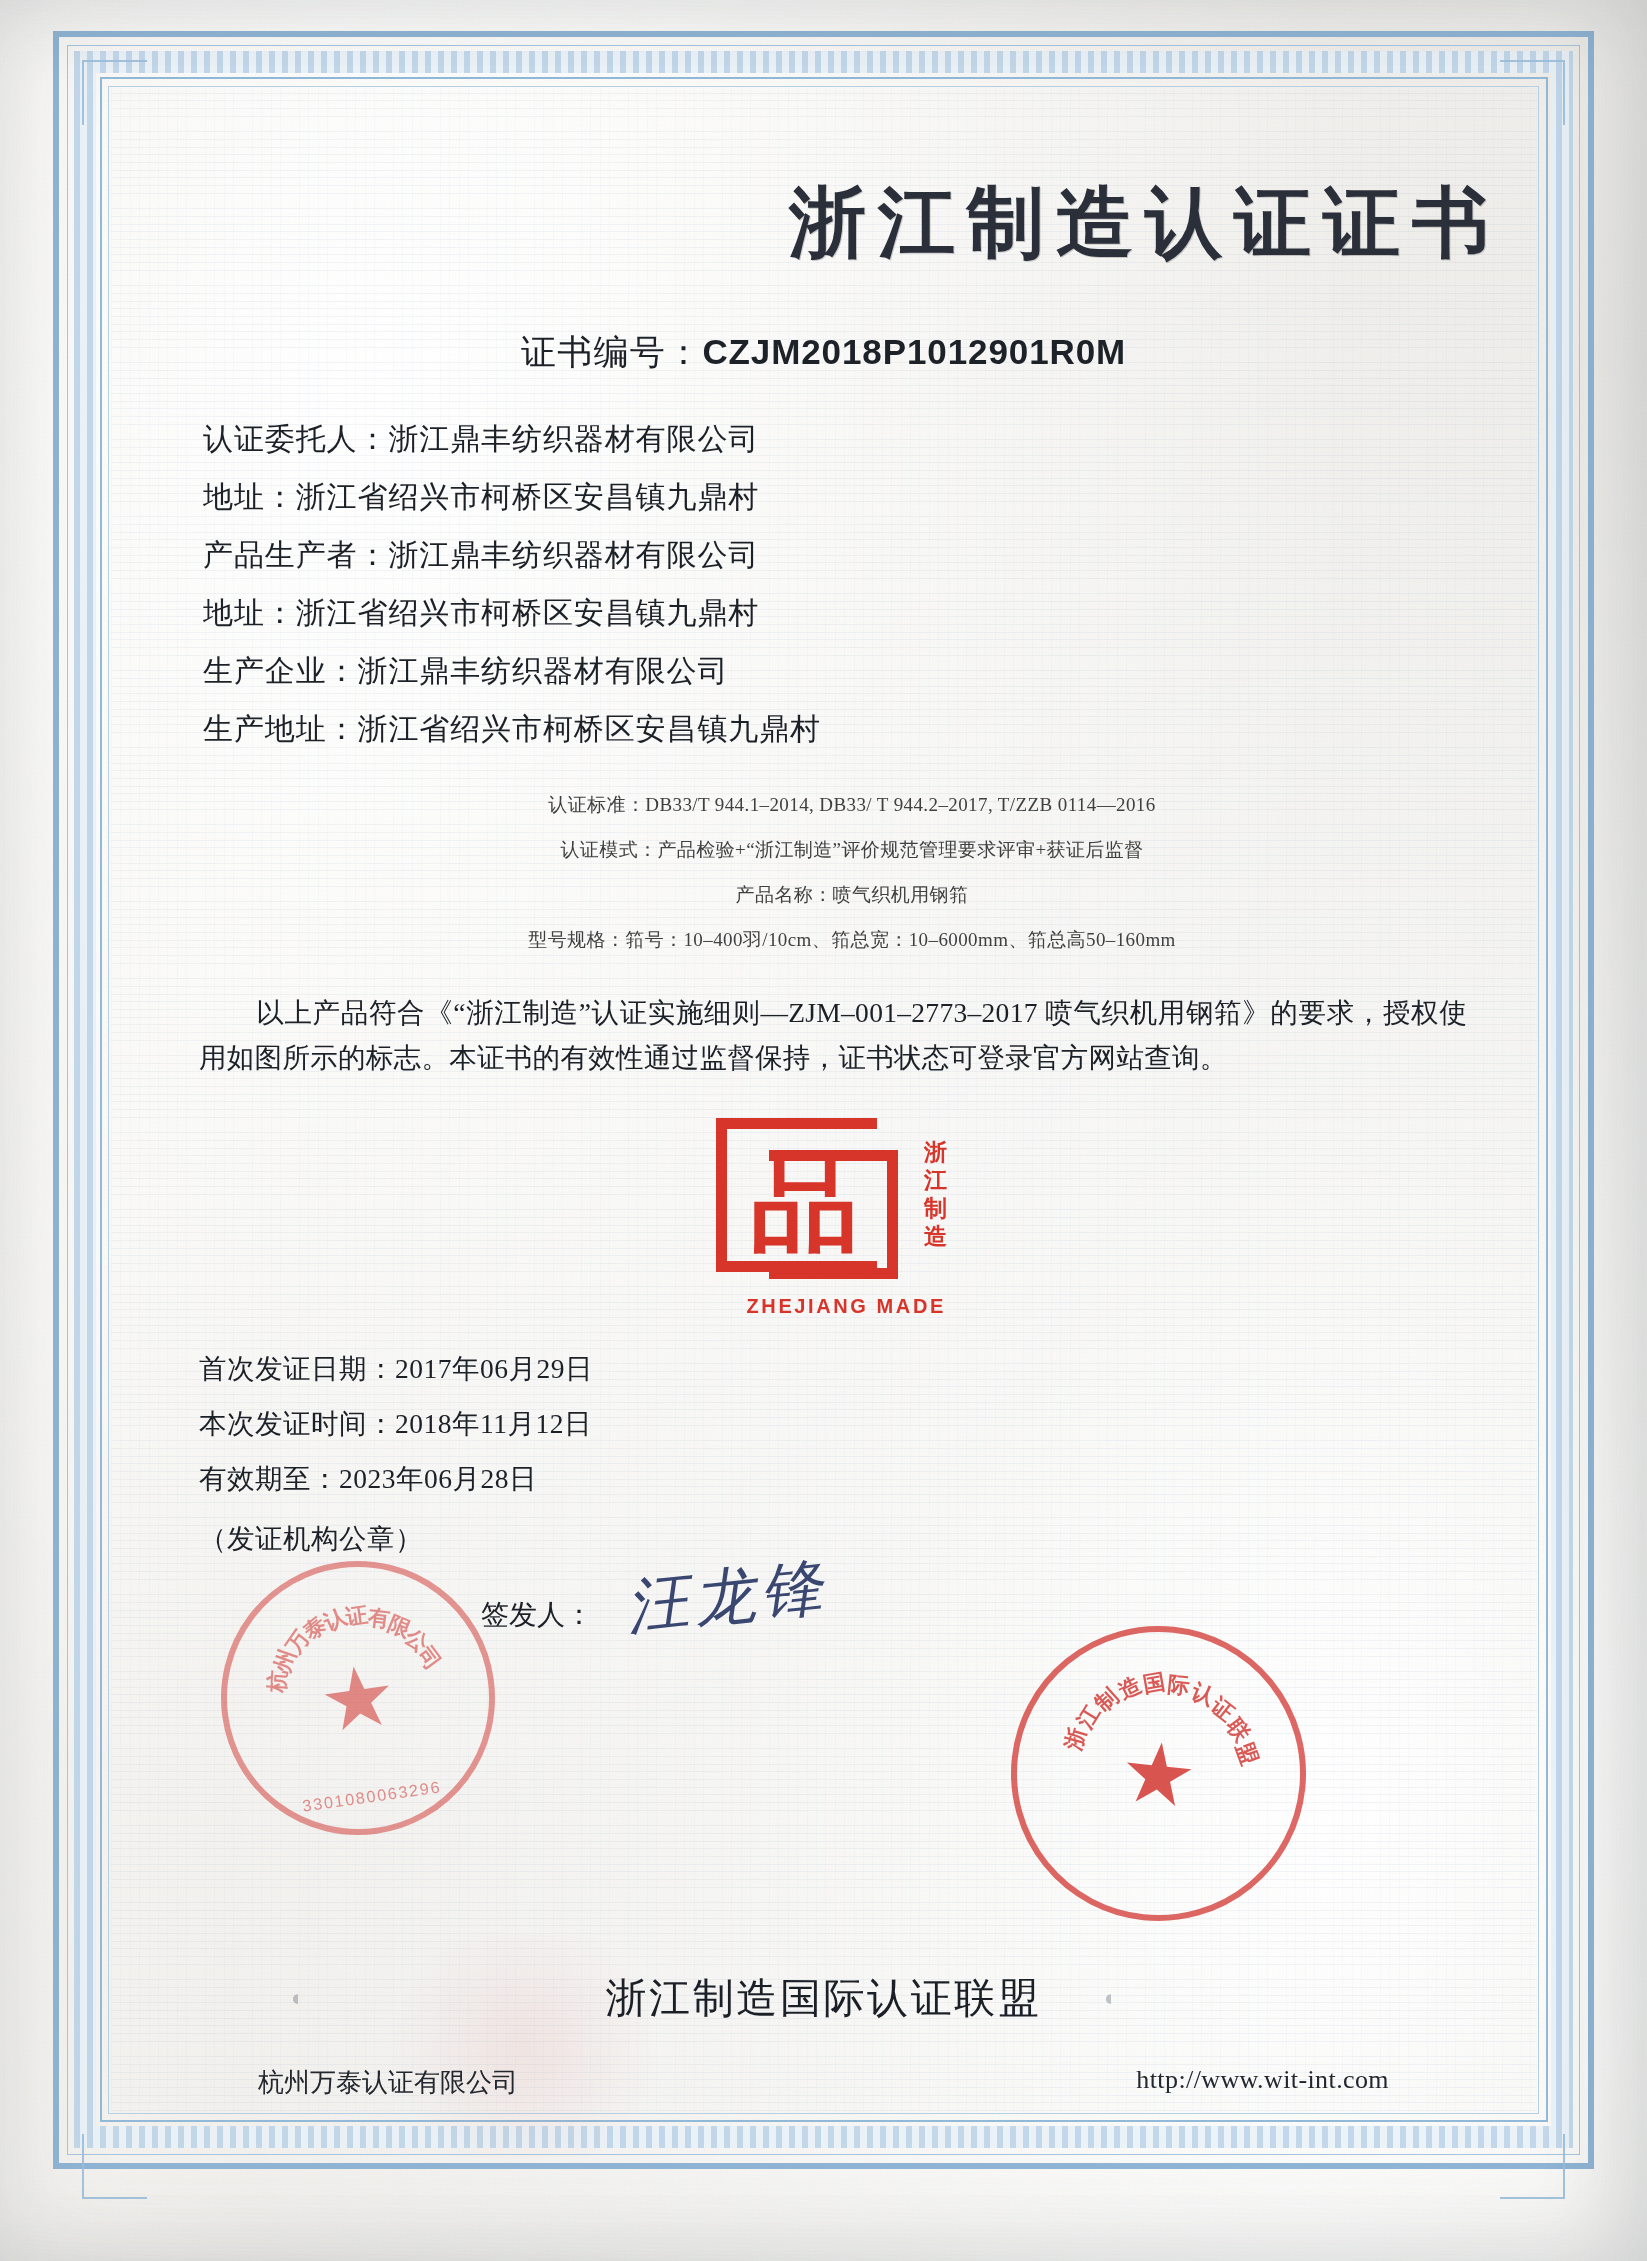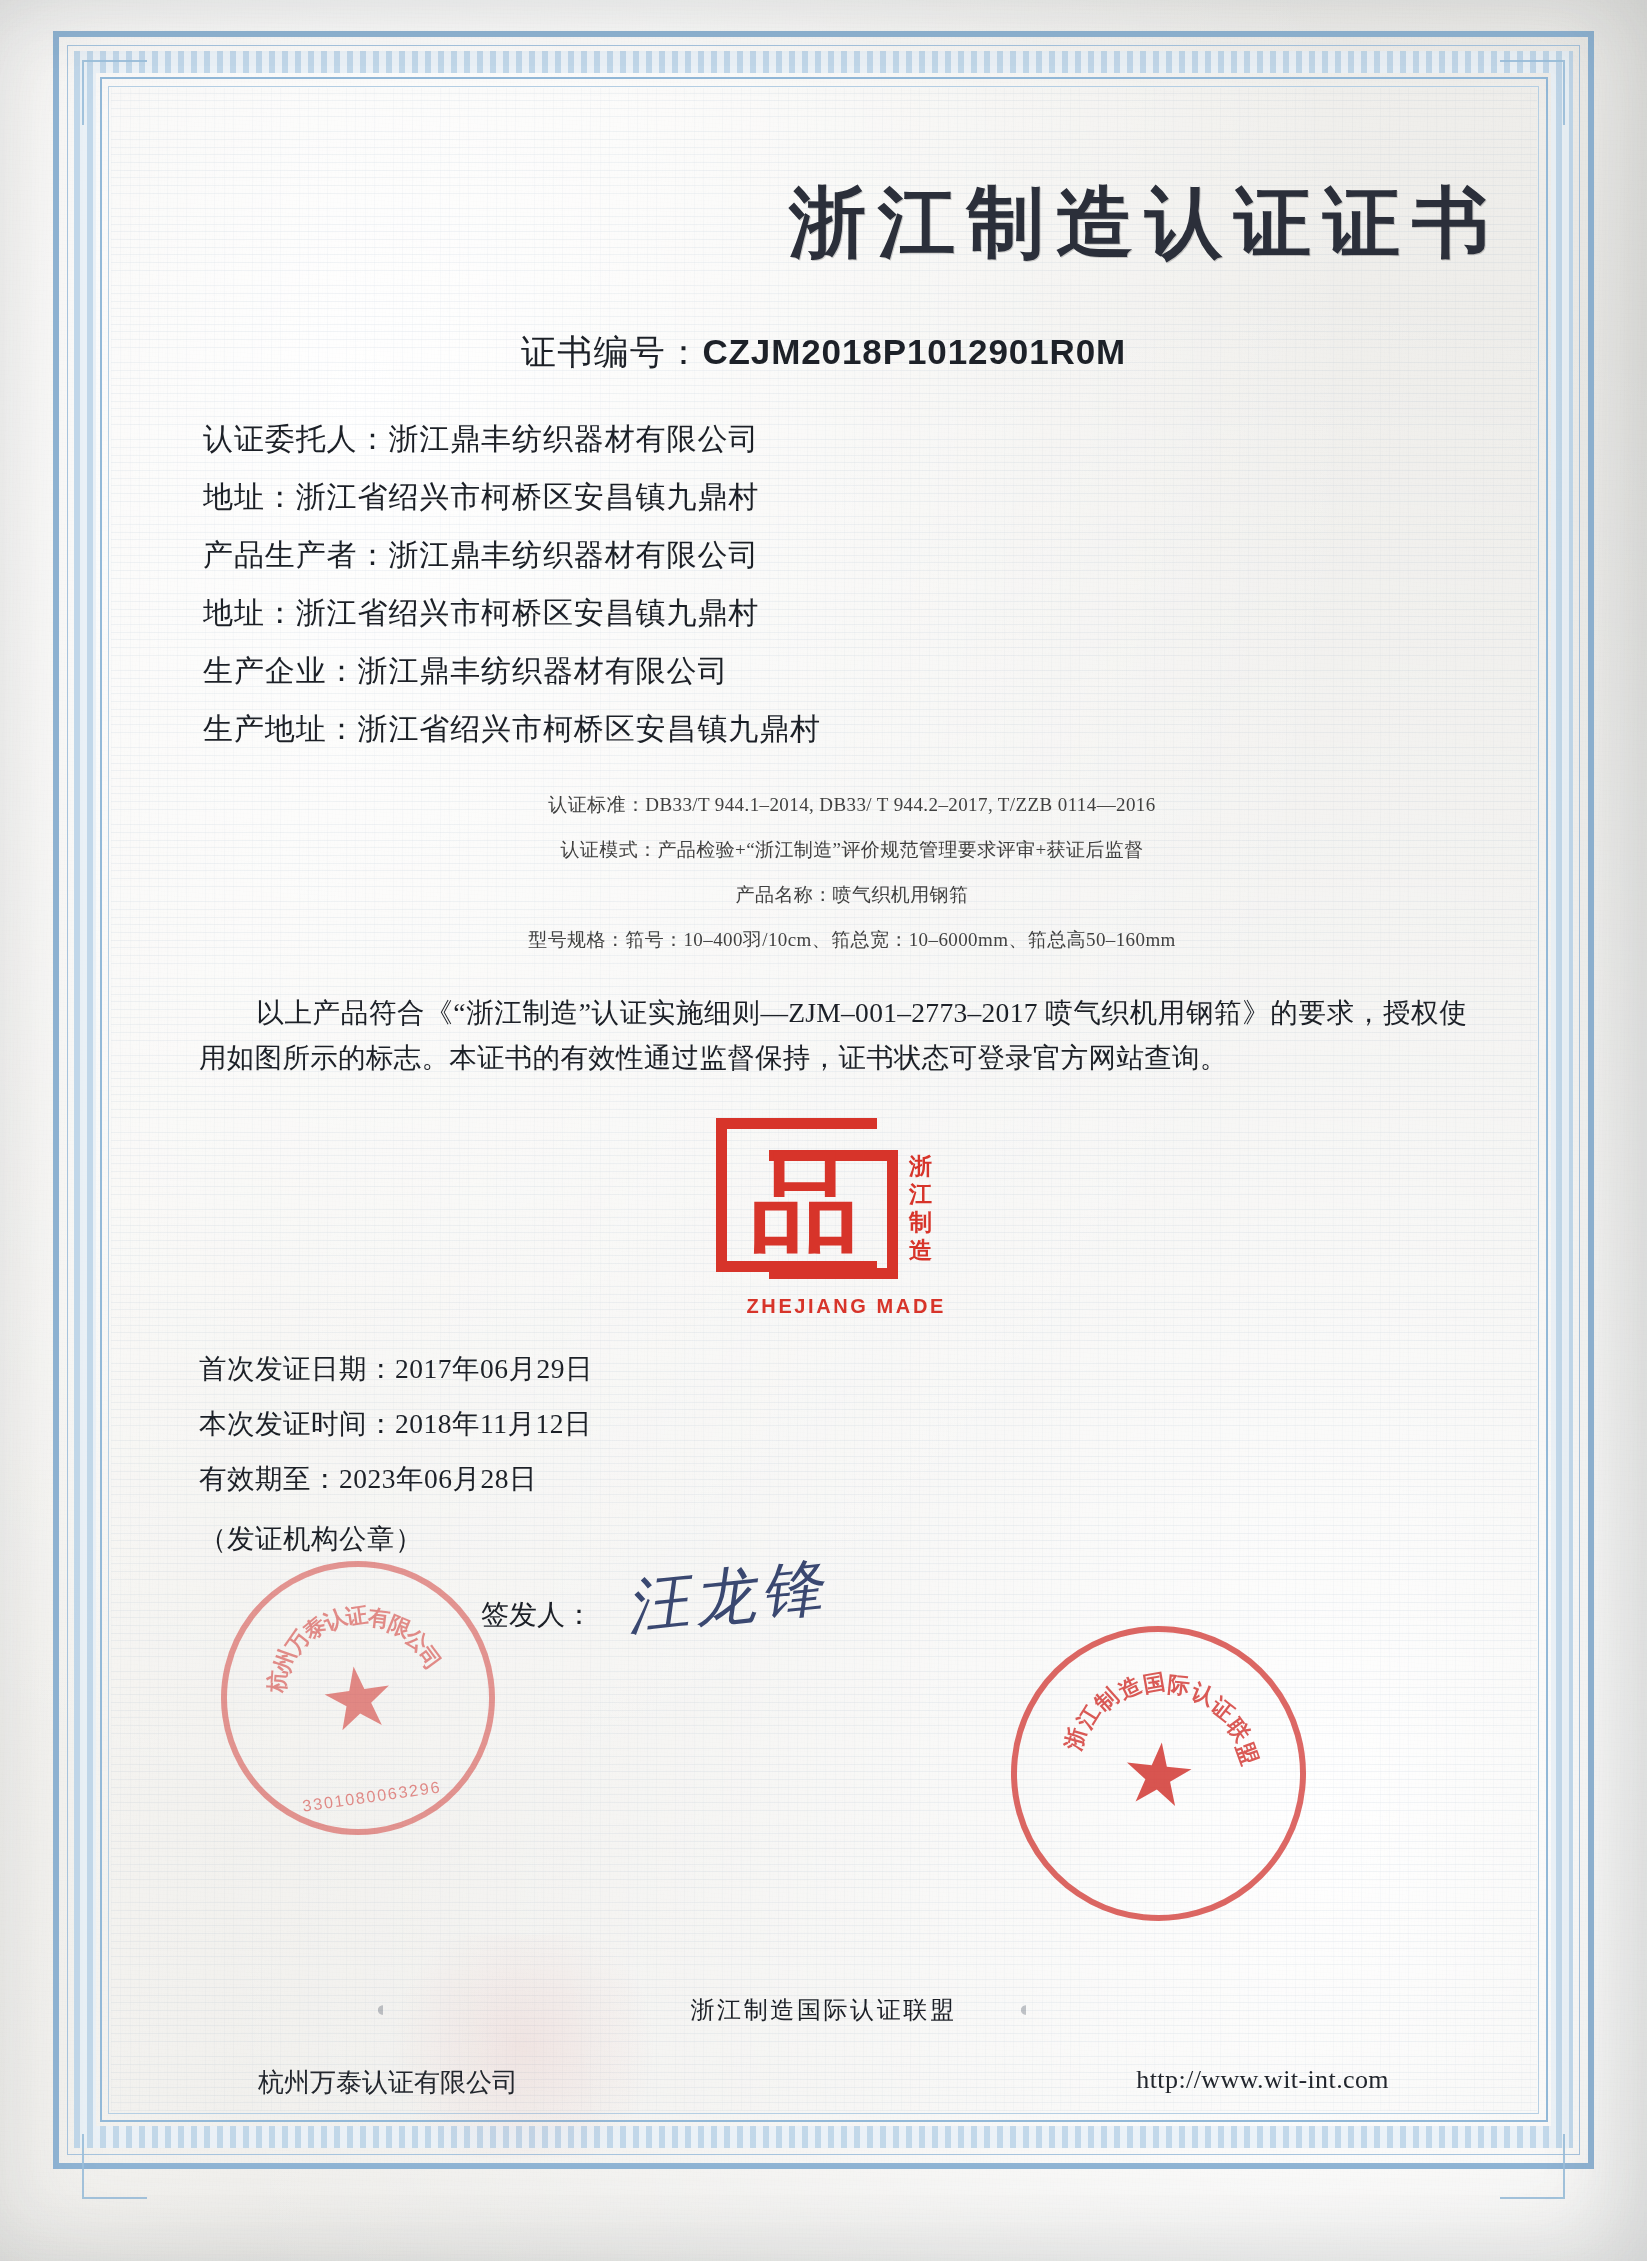--- a/index.html
+++ b/index.html
@@ -230,27 +230,27 @@
     color: #d7342a;
     font-size: 108px;
     font-weight: bold;
     line-height: 129px;
     text-align: center;
     font-family: "DejaVu Serif", serif;
   }
   .logo .side-text {
     position: absolute;
     right: 5.1px;
-    top: 44px;
+    top: 30px;
     width: 38px;
     font-size: 23px;
     line-height: 1.22;
     color: #d7342a;
     font-weight: bold;
-    text-align: left;
+    text-align: right;
   }
   .logo .logo-en {
     position: absolute;
     left: 6.9px;
     bottom: 13.7px;
     width: 244px;
     text-align: right;
     font-family: "Liberation Sans", sans-serif;
     font-size: 20px;
     font-weight: bold;
@@ -360,21 +360,21 @@
   
   .footer {
     position: absolute;
     left: 146px;
     right: 146px;
     bottom: 161px;
     text-align: center;
   }
   .footer-org {
     position: relative;
-    font-size: 24px;
+    font-size: 41px;
     color: #1b1f26;
     letter-spacing: 2.6px;
     display: inline-block;
     padding: 0 48px;
     text-align: right;
   }
   .footer-org::before,
   .footer-org::after {
     content: "";
     position: absolute;

